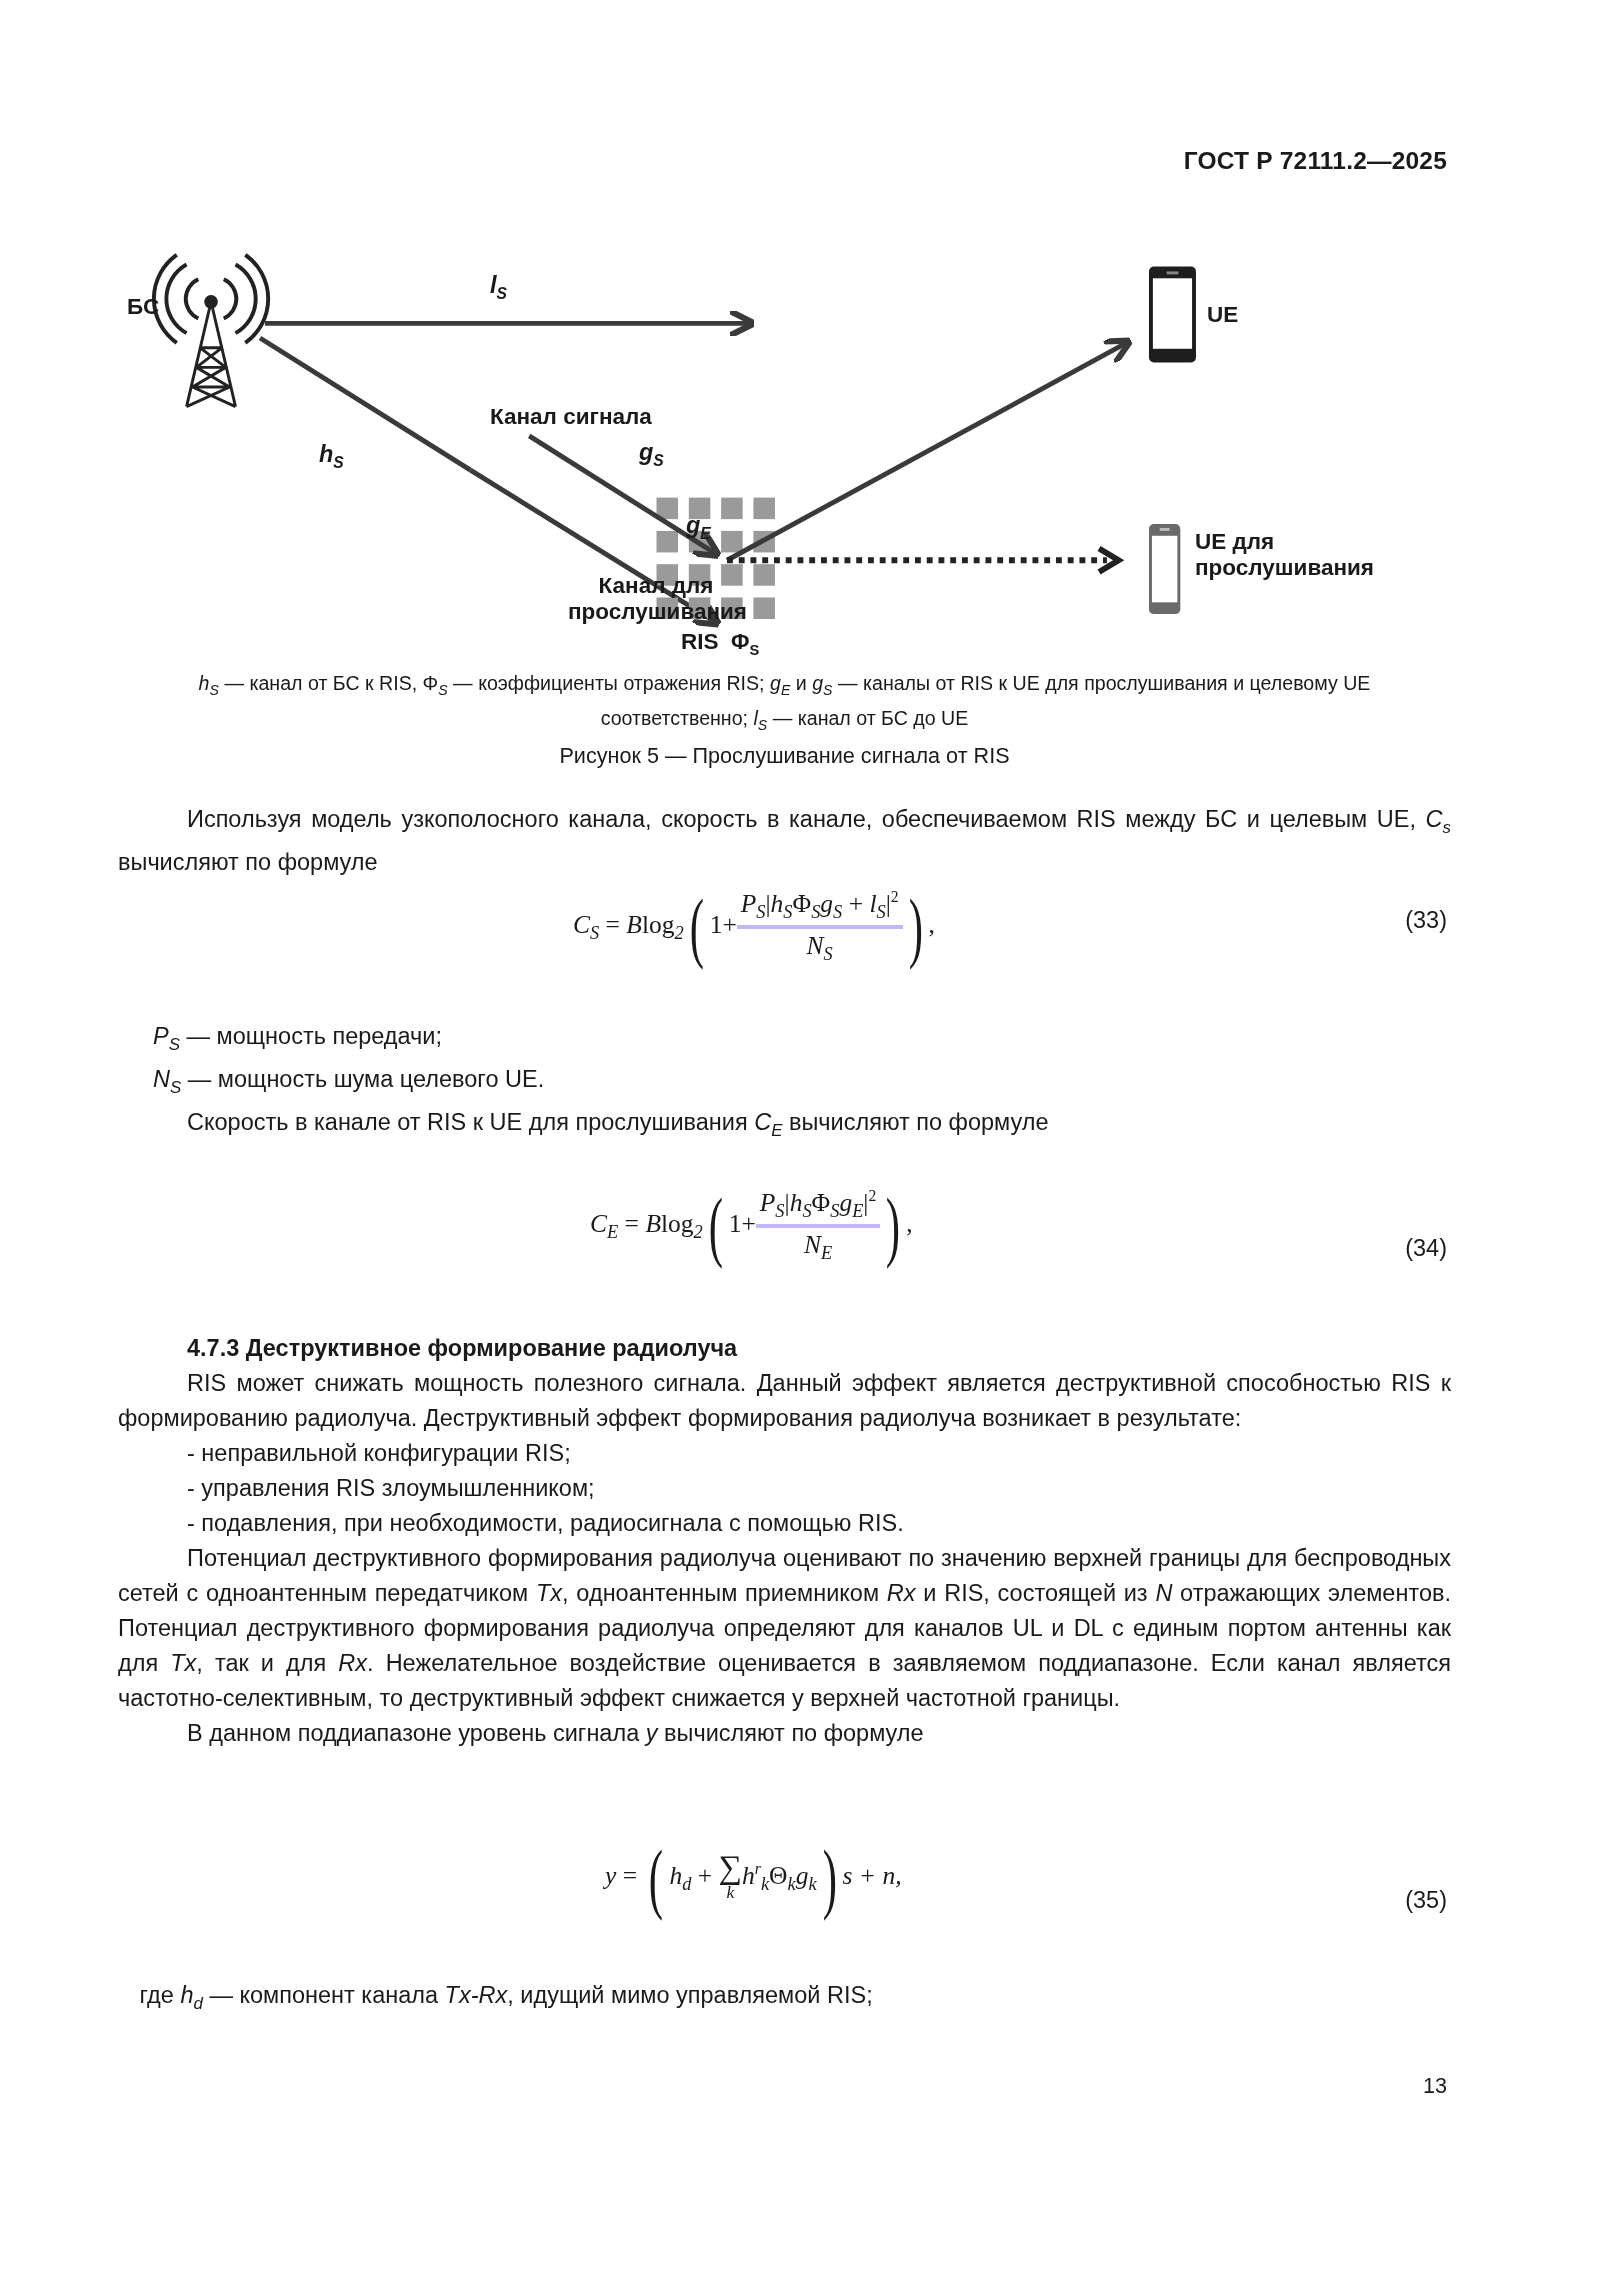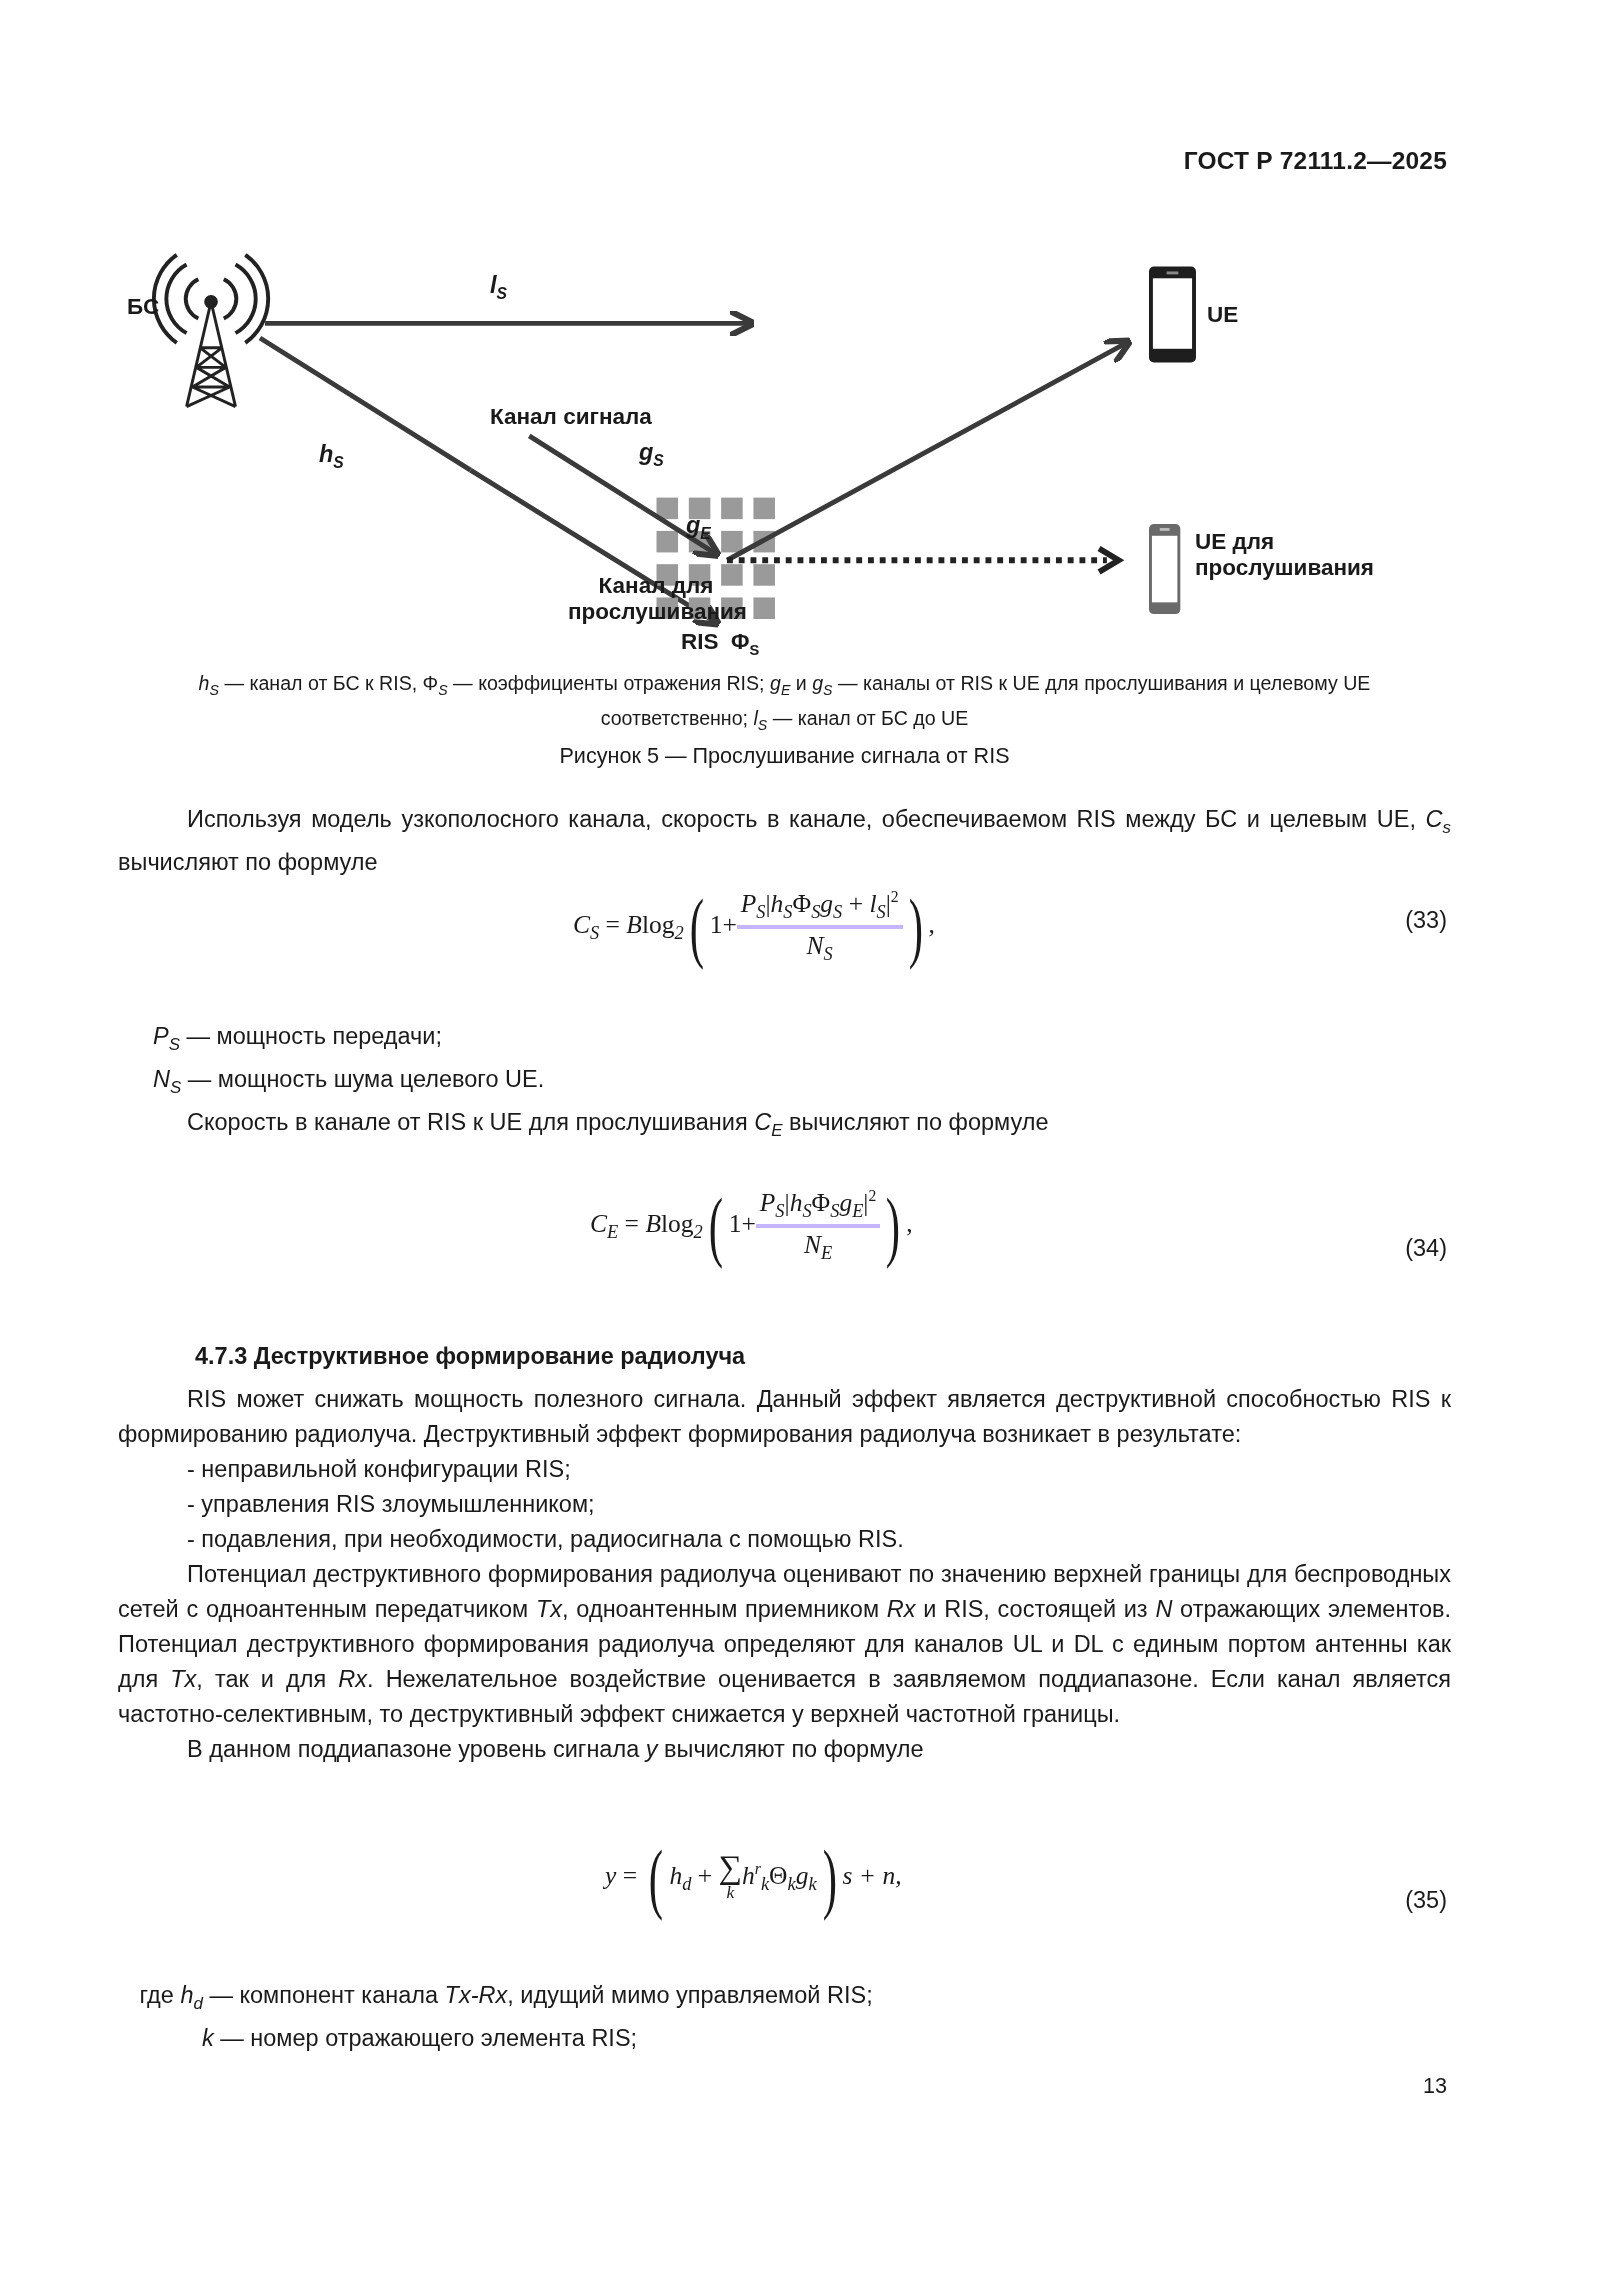--- a/index.html
+++ b/index.html
@@ -11,21 +11,21 @@
   .fig svg { position: absolute; left: 0; top: 0; }
   .lbl { position: absolute; font-size: 22.5px; font-weight: bold; line-height: 1.15; }
   .lbl-it { position: absolute; font-size: 23.5px; font-weight: bold; font-style: italic; }
   .lbl-it sub { font-size: 15.7px; vertical-align: -5.9px; }
   .caption { position: absolute; left: 118px; width: 1333px; text-align: center; font-size: 19.6px; line-height: 28px; }
   .caption i sub, .body i sub, .math sub { font-size: 0.72em; vertical-align: -0.35em; font-style: italic; }
   .figtitle { position: absolute; left: 118px; width: 1333px; text-align: center; font-size: 21.6px; }
   .body { position: absolute; left: 118px; width: 1333px; font-size: 23.5px; line-height: 35px; text-align: justify; }
   .p-ind { text-indent: 69px; margin: 0; }
   .def { margin: 0; }
-  .h3 { font-weight: bold; margin: 8px; padding-left: 69px; }
+  .h3 { font-weight: bold; margin: 0; padding-left: 69px; }
   .li { margin: 0; padding-left: 69px; }
   .math { position: absolute; font-family: "Liberation Serif", serif; font-size: 25.5px; font-style: italic; }
   .eqno { position: absolute; right: 174px; font-size: 23.5px; }
   .frac { display: inline-block; vertical-align: middle; text-align: center; }
   .frac .num { display: block; border-bottom: 4px solid #c4b5fd; padding: 0 3.9px 2px; }
   .frac .den { display: block; padding-top: 2px; }
   .paren { font-style: normal; font-size: 78px; font-weight: 100; vertical-align: middle; transform: scaleX(0.55); display: inline-block; }
   .up { font-style: normal; }
   .pagenum { position: absolute; right: 174px; top: 2073px; font-size: 21.6px; }
 </style>
@@ -151,17 +151,16 @@
   <p class="p-ind"><span>В данном поддиапазоне уровень сигнала </span><i>y</i><span> вычисляют по формуле</span></p>
 </div>
 
 <div class="math" style="left:605px; top:1833px;">
   <span>y</span><span class="up"> = </span><span class="paren">(</span><span>h</span><sub>d</sub><span class="up"> + </span><span style="display:inline-block; text-align:center; vertical-align:middle;"><span class="up" style="display:block; font-size:33px; line-height:29px;">∑</span><span style="display:block; font-size:17.6px;">k</span></span><span>h</span><sup style="font-size:15.7px;">r</sup><sub>k</sub><span class="up">Θ</span><sub>k</sub><span>g</span><sub>k</sub><span class="paren">)</span><span>s + n,</span>
 </div>
 <div class="eqno" style="top:1887px;">(35)</div>
 
 <div class="body" style="top:1978px;">
   <p class="def" style="padding-left:21.6px;"><span>где </span><i>h</i><i><sub>d</sub></i><span> — компонент канала </span><i>Tx-Rx</i><span>, идущий мимо управляемой RIS;</span></p>
-  <p class="def" style="padding-left:84px;"><i>k</i><span> — номер отражающего элемента RIS;</span></p>
 </div>
 
 <div class="pagenum">13</div>
 
 
 </body></html>

